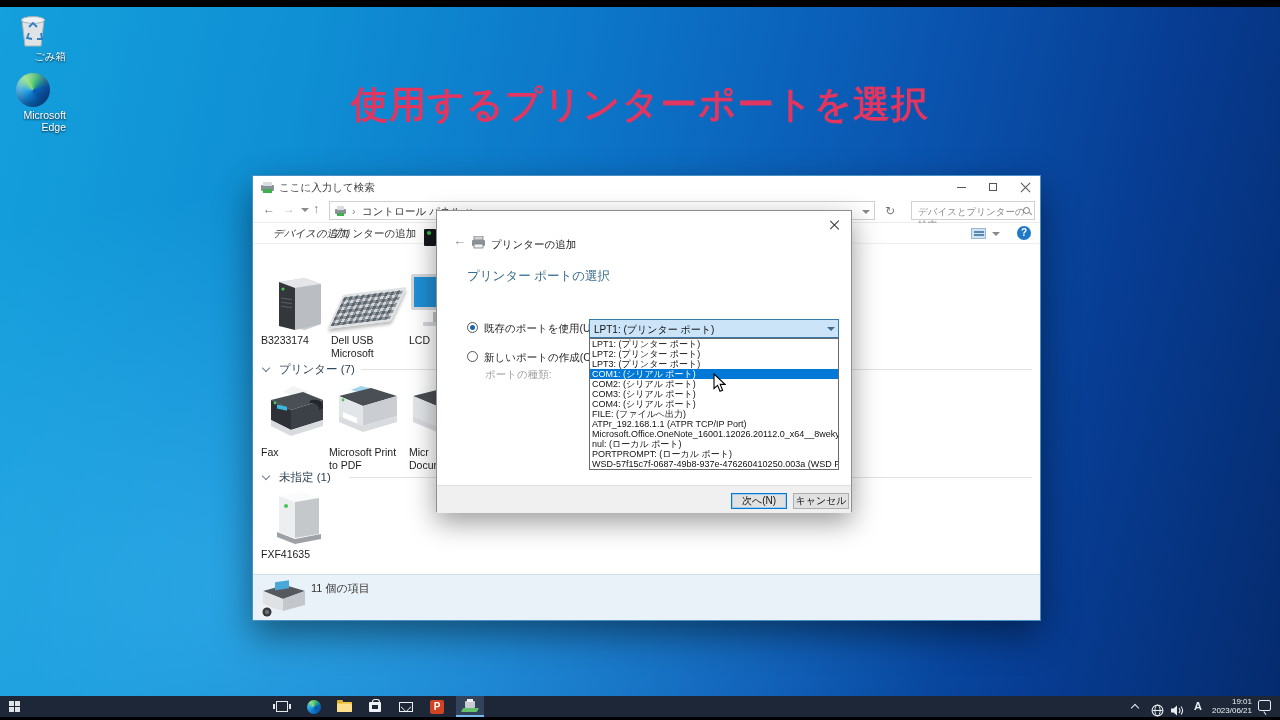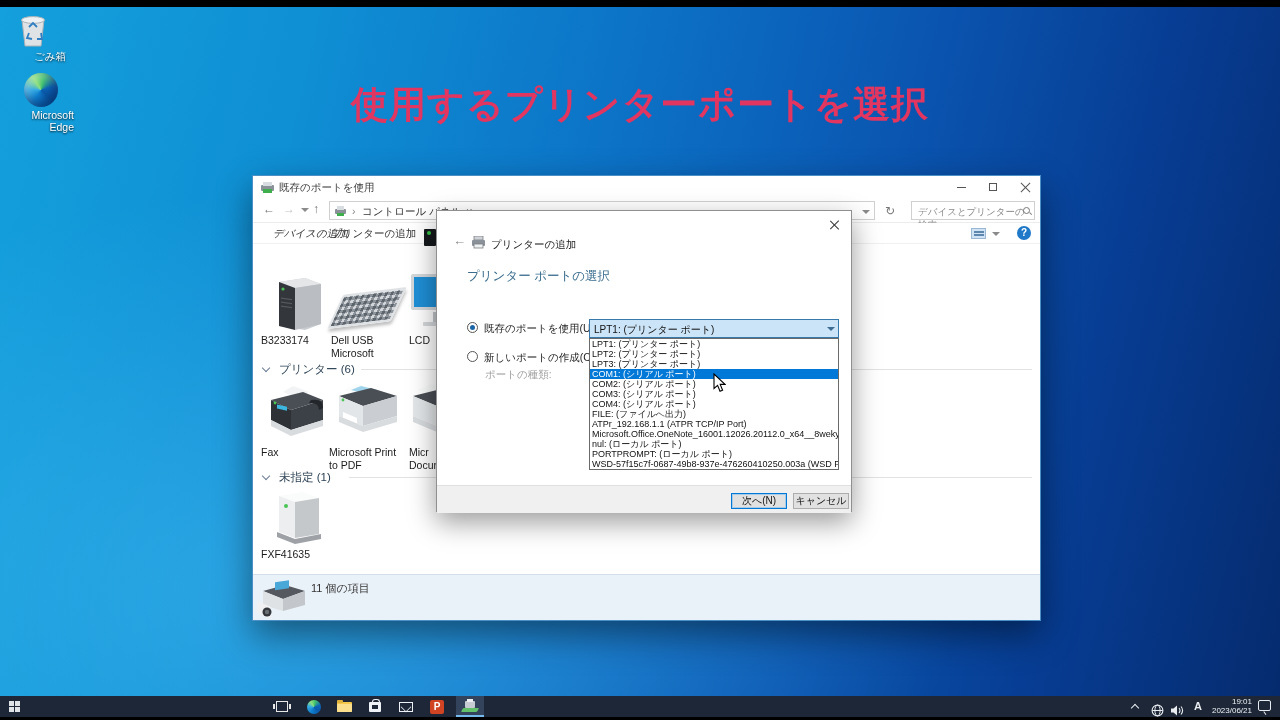--- a/index.html
+++ b/index.html
@@ -154,35 +154,35 @@
     <div class="dicon" style="left:0;top:5px;">
       <div class="binwrap">
         <svg width="34" height="36" viewBox="0 0 34 36">
           <path d="M6 8 L28 8 L25 34 L9 34 Z" fill="#dfe3e6" stroke="#aab2b8" stroke-width="1"></path>
           <ellipse cx="17" cy="8" rx="11.5" ry="3.4" fill="#eef1f3" stroke="#aab2b8" stroke-width="1"></ellipse>
           <path d="M13 15 l4 -4 l4 4 M13 21 l-2 5 l5 1 M25 21 l1 6 l-5 0" stroke="#2f7fc2" stroke-width="1.8" fill="none"></path>
         </svg>
       </div>
       <div class="lbl">ごみ箱</div>
     </div>
-    <div class="dicon" style="left:8px;top:66px;">
+    <div class="dicon" style="left:0;top:66px;">
       <div class="edgewrap"></div>
       <div class="lbl">Microsoft Edge</div>
     </div>
 
     <div id="banner">使用するプリンターポートを選択</div>
 
     <div id="win">
       <div id="titlebar">
         <svg class="abs" style="left:7px;top:4px;" width="15" height="14" viewBox="0 0 15 14">
           <rect x="1" y="5" width="13" height="6" rx="1" fill="#8b9199"></rect>
           <rect x="3" y="2" width="9" height="4" fill="#d8dde2"></rect>
           <rect x="3" y="9" width="9" height="4" fill="#3fae4c"></rect>
         </svg>
-        <span class="ttl">既存のポートを使用</span>
+        <span class="ttl">ここに入力して検索</span>
         <div class="winbtn" style="left:693px;">
             <div class="glyph-min"></div>
           </div>
         <div class="winbtn" style="left:725px;">
             <div class="glyph-max"></div>
           </div>
         <div class="winbtn" style="left:757px;">
             <div class="glyph-x"></div>
           </div>
       </div>
@@ -239,21 +239,21 @@
           <rect x="2" y="2" width="56" height="36" rx="2" fill="#d5d8db"></rect>
           <rect x="5" y="5" width="50" height="30" fill="#1f8fd6"></rect>
           <rect x="24" y="40" width="12" height="10" fill="#c2c6ca"></rect>
           <rect x="14" y="50" width="32" height="4" rx="1" fill="#d5d8db"></rect>
         </svg>
       </div>
       <div class="itemlbl" style="left:156px;top:158px;width:30px;text-align:left;">LCD</div>
 
       <div class="grouphdr" style="top:186px;width:769px;">
         <div class="chev"></div>
-        <span class="gtxt">プリンター (6)</span>
+        <span class="gtxt">プリンター (7)</span>
         <div class="gline" style="left:98px;right:0;"></div>
       </div>
       <svg class="abs" style="left:12px;top:206px;" width="66" height="60" viewBox="0 0 66 60">
         <polygon points="28,4 44,10 34,16 18,10" fill="#f2f3f4"></polygon>
         <polygon points="6,18 38,10 58,18 26,28" fill="#4a4f55"></polygon>
         <polygon points="6,18 26,28 26,48 6,38" fill="#2e3237"></polygon>
         <polygon points="26,28 58,18 58,38 26,48" fill="#3c4147"></polygon>
         <rect x="12" y="20" width="10" height="4" fill="#3bb7e0" transform="skewY(12)"></rect>
         <circle cx="10" cy="21" r="1.4" fill="#49c455"></circle>
         <path d="M46 18 q12 -2 12 8 l-4 2 q0 -8 -10 -7 Z" fill="#23262a"></path>

